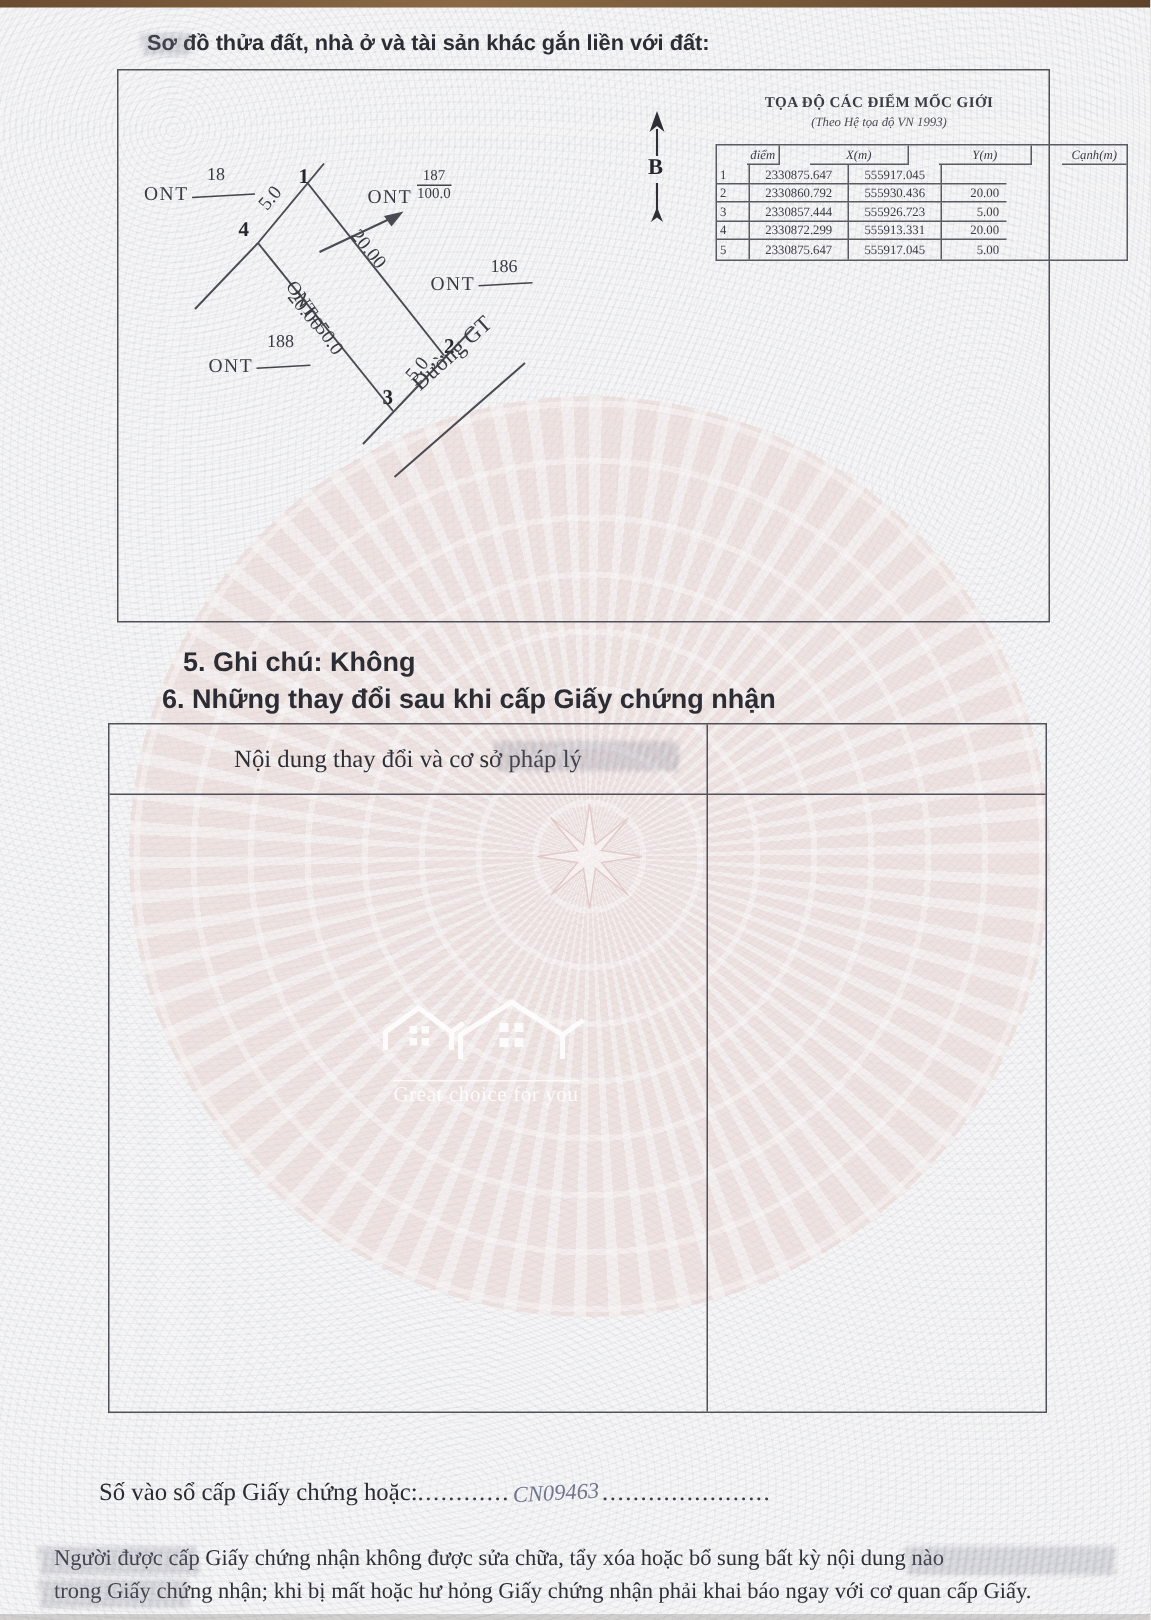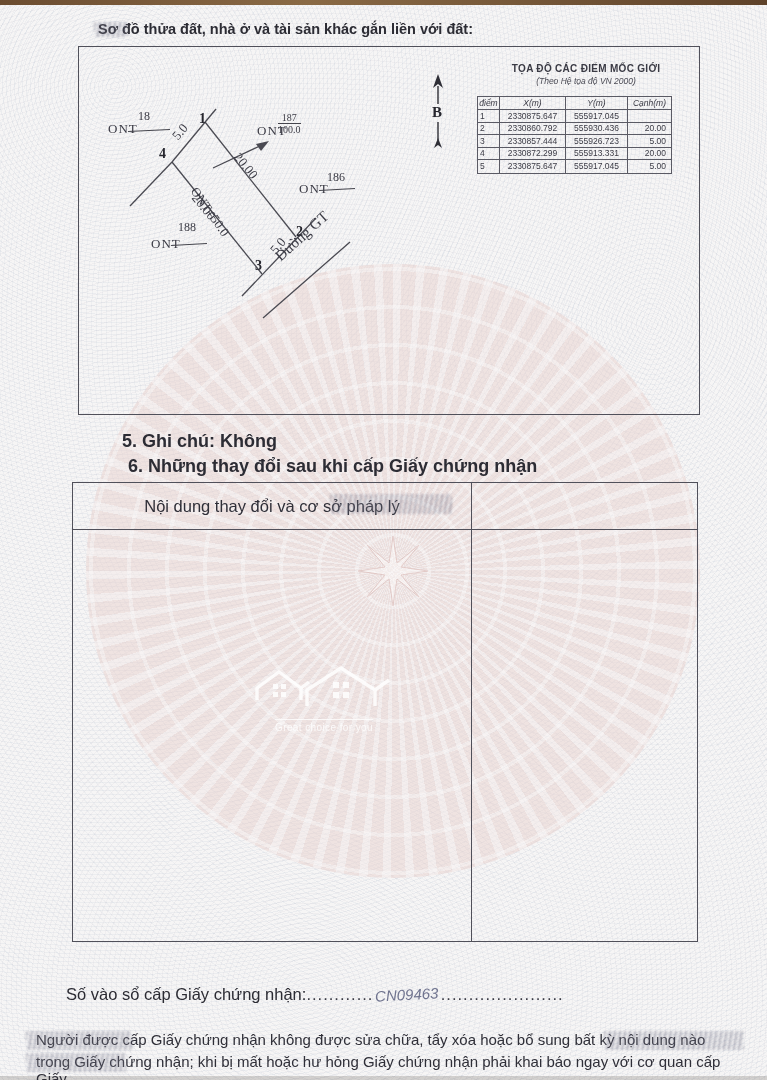--- a/index.html
+++ b/index.html
@@ -5,21 +5,21 @@
   html,body{margin:0;padding:0;}
   body{background:#d8d4d0;font-family:"Liberation Serif",serif;}
   #page{position:relative;width:767px;height:1080px;overflow:hidden;
     background-color:#f6f5f5;
     background-image:
       repeating-radial-gradient(circle at 15% 8%, rgba(140,160,185,.10) 0 1px, rgba(0,0,0,0) 1px 4px),
       repeating-radial-gradient(circle at 85% 30%, rgba(140,160,185,.08) 0 1px, rgba(0,0,0,0) 1px 5px),
       repeating-radial-gradient(circle at 40% 92%, rgba(160,150,170,.08) 0 1px, rgba(0,0,0,0) 1px 5px);
   }
   .abs{position:absolute;}
-  .serif{font-family:Liberation Sans, sans-serif;}
+  .serif{font-family:Liberation Serif, serif;}
   .sans{font-family:"Liberation Sans",sans-serif;}
 
   
   #table-edge-top{left:0;top:0;width:767px;height:5px;background:linear-gradient(90deg,#6b4c30,#8a6a45 40%,#5e422a);}
   #paper-edge-bottom{left:0;bottom:0;width:767px;height:4px;background:rgba(120,112,105,.28);}
 
   
   #drum{left:86px;top:264px;width:614px;height:614px;border-radius:50%;
     background:
       repeating-conic-gradient(rgba(255,255,255,.50) 0deg 1.6deg, rgba(255,255,255,0) 1.6deg 4.4deg),
@@ -33,38 +33,38 @@
     background:repeating-linear-gradient(100deg, rgba(82,82,104,.38) 0 2px, rgba(198,198,210,.18) 2px 5px);}
 
   
   #heading{left:98px;top:21px;font-size:14.5px;font-weight:bold;color:#2c2c34;}
   .note-line{font-size:18px;font-weight:bold;color:#2c2c34;}
 
   
   #map-box{left:78px;top:46px;width:620px;height:367px;border:1.6px solid #50505a;}
   #map-lines{left:78px;top:46px;width:620px;height:367px;}
   .map-label{position:absolute;color:#3a3a44;font-family:"Liberation Serif",serif;}
-  .ml-ont{font-size:13px;letter-spacing:1px;margin-left:12px;}
+  .ml-ont{font-size:13px;letter-spacing:1px;}
   .ml-num{font-size:12px;}
   .ml-vertex{font-size:14px;font-weight:bold;color:#26262e;}
   .ml-edge{font-size:13px;}
   .u-line{position:absolute;border-top:1.1px solid #44444c;}
   .frac{position:absolute;text-align:center;font-size:10px;color:#3a3a44;}
   .frac .top{display:block;border-bottom:1.1px solid #44444c;padding:0 3px 0 3px;}
   .frac .bot{display:block;}
 
   
   #coord-title{left:480px;top:63px;width:212px;text-align:center;font-size:10px;font-weight:bold;color:#3a3a44;letter-spacing:.3px;}
   #coord-subtitle{left:480px;top:76px;width:212px;text-align:center;font-size:8.5px;font-style:italic;color:#4a4a54;}
   #coord-table{left:477px;top:96px;border:1px solid #5a5a64;color:#3b3b45;font-size:8.5px;}
   .ct-row{display:flex;}
   .ct-cell{border-right:1px solid #5a5a64;border-bottom:1px solid #5a5a64;display:flex;align-items:center;justify-content:center;height:12.5px;box-sizing:border-box;}
   .ct-cell:last-child{border-right:none;}
   .ct-row:last-child .ct-cell{border-bottom:none;}
-  .ct-head .ct-cell{font-style:italic;height:13px;}
+  .ct-head .ct-cell{font-style:italic;height:13px;margin-left:20px;}
   .c0{width:22px;justify-content:flex-start;padding-left:2px;}
   .c1{width:66px;}
   .c2{width:62px;}
   .c3{width:43px;justify-content:flex-end;padding-right:5px;}
   .ct-head .c0{justify-content:center;padding-left:0;}
   .ct-head .c3{justify-content:center;padding-right:0;}
 
   
   #changes-table{left:72px;top:482px;width:626px;height:460px;border:1.6px solid #50505a;box-sizing:border-box;}
   #ch-divider{position:absolute;left:398px;top:0;bottom:0;border-left:1.4px solid #50505a;}
@@ -72,21 +72,21 @@
   #ch-col1{position:absolute;left:0;top:0;width:398px;height:46px;display:flex;align-items:center;justify-content:center;
     font-size:16.5px;color:#2f2f38;}
   #ch-col2{position:absolute;left:399px;top:0;right:0;height:46px;display:flex;flex-direction:column;align-items:center;justify-content:center;
     font-size:15px;color:#2f2f38;line-height:1.25;}
 
   
   #brandmark{left:236px;top:666px;width:176px;text-align:center;color:rgba(255,255,255,.92);opacity:.9;}
   #brand-line{font-family:"Liberation Serif",serif;font-weight:bold;font-size:21px;line-height:1;}
   #brand-line .suffix{font-size:12px;font-weight:bold;}
   #brand-tagline{display:inline-block;margin-top:3px;border-top:1.6px solid rgba(255,255,255,.85);padding-top:2px;
-    font-family:Liberation Sans, sans-serif;font-size:10px;letter-spacing:.4px;}
+    font-family:Liberation Serif, serif;font-size:14px;letter-spacing:.4px;}
 
   
   #serial-line{left:66px;top:985px;font-size:16.5px;color:#2b2b33;white-space:nowrap;}
   #serial-line .dots{letter-spacing:1px;color:#3a3a44;}
   #serial-value{display:inline-block;font-style:italic;font-size:15px;color:#70748f;transform:rotate(-3deg);margin:0 2px;}
   .notice{left:36px;width:716px;font-size:15px;color:#2f2f38;}
 </style>
 </head>
 <body>
 
@@ -154,21 +154,21 @@
   <div class="map-label ml-ont" style="left:139px;top:236px;">ONT</div>
   <div class="u-line" style="left:171px;top:244px;width:36px;transform:rotate(-3deg);"></div>
   <div class="map-label ml-num" style="left:178px;top:220px;">188</div>
 
   <div class="map-label ml-vertex" style="left:296px;top:224px;">2</div>
   <div class="map-label ml-edge" style="left:270px;top:238px;transform:rotate(-50deg);">5.0</div>
   <div class="map-label ml-vertex" style="left:255px;top:258px;">3</div>
   <div class="map-label" style="left:272px;top:252px;font-size:15px;transform:rotate(-42deg);transform-origin:left top;">Đường GT</div>
 
   <div class="abs serif" id="coord-title">TỌA ĐỘ CÁC ĐIỂM MỐC GIỚI</div>
-  <div class="abs serif" id="coord-subtitle">(Theo Hệ tọa độ VN 2000)</div>
+  <div class="abs serif" id="coord-subtitle">(Theo Hệ tọa độ VN 1993)</div>
   <div class="abs serif" id="coord-table">
     <div class="ct-row ct-head">
       <div class="ct-cell c0">điểm</div>
       <div class="ct-cell c1">X(m)</div>
       <div class="ct-cell c2">Y(m)</div>
       <div class="ct-cell c3">Cạnh(m)</div>
     </div>
     <div id="coord-rows">
         <div class="ct-row">
           <div class="ct-cell c0">1</div>
@@ -197,21 +197,21 @@
         <div class="ct-row">
           <div class="ct-cell c0">5</div>
           <div class="ct-cell c1">2330875.647</div>
           <div class="ct-cell c2">555917.045</div>
           <div class="ct-cell c3">5.00</div>
         </div>
       </div>
   </div>
 
   <div class="abs sans note-line" style="left:122px;top:431px;">5. Ghi chú: Không</div>
-  <div class="abs sans note-line" style="left:128px;top:456px;">6. Những thay đổi sau khi cấp Giấy chứng nhận</div>
+  <div class="abs sans note-line" style="left:108px;top:456px;">6. Những thay đổi sau khi cấp Giấy chứng nhận</div>
 
   <div class="abs" id="changes-table">
     <div id="ch-divider"></div>
     <div id="ch-header-rule"></div>
     <div id="ch-col1" class="serif">Nội dung thay đổi và cơ sở pháp lý</div>
   </div>
   <div class="smudge" style="left:330px;top:494px;width:122px;height:20px;"></div>
 
   <div class="abs" id="brandmark">
     <svg width="150" height="46" viewBox="0 0 150 46">
@@ -229,21 +229,21 @@
         <rect x="84" y="16" width="6" height="6"></rect>
           <rect x="94" y="16" width="6" height="6"></rect>
         <rect x="84" y="26" width="6" height="6"></rect>
           <rect x="94" y="26" width="6" height="6"></rect>
       </g>
     </svg>
     <span id="brand-tagline">Great choice for you</span>
   </div>
 
   <div class="abs serif" id="serial-line">
-    <span>Số vào sổ cấp Giấy chứng nhận:</span><span class="dots">............</span><span id="serial-value">CN09463</span><span class="dots">......................</span>
+    <span>Số vào sổ cấp Giấy chứng hoặc:</span><span class="dots">............</span><span id="serial-value">CN09463</span><span class="dots">......................</span>
   </div>
 
   <div class="abs serif notice" style="top:1031px;">Người được cấp Giấy chứng nhận không được sửa chữa, tẩy xóa hoặc bổ sung bất kỳ nội dung nào</div>
   <div class="abs serif notice" style="top:1053px;">trong Giấy chứng nhận; khi bị mất hoặc hư hỏng Giấy chứng nhận phải khai báo ngay với cơ quan cấp Giấy.</div>
   <div class="smudge" style="left:26px;top:1031px;width:106px;height:19px;"></div>
   <div class="smudge" style="left:604px;top:1031px;width:140px;height:19px;"></div>
   <div class="smudge" style="left:26px;top:1053px;width:100px;height:19px;"></div>
 
 </div>
 

